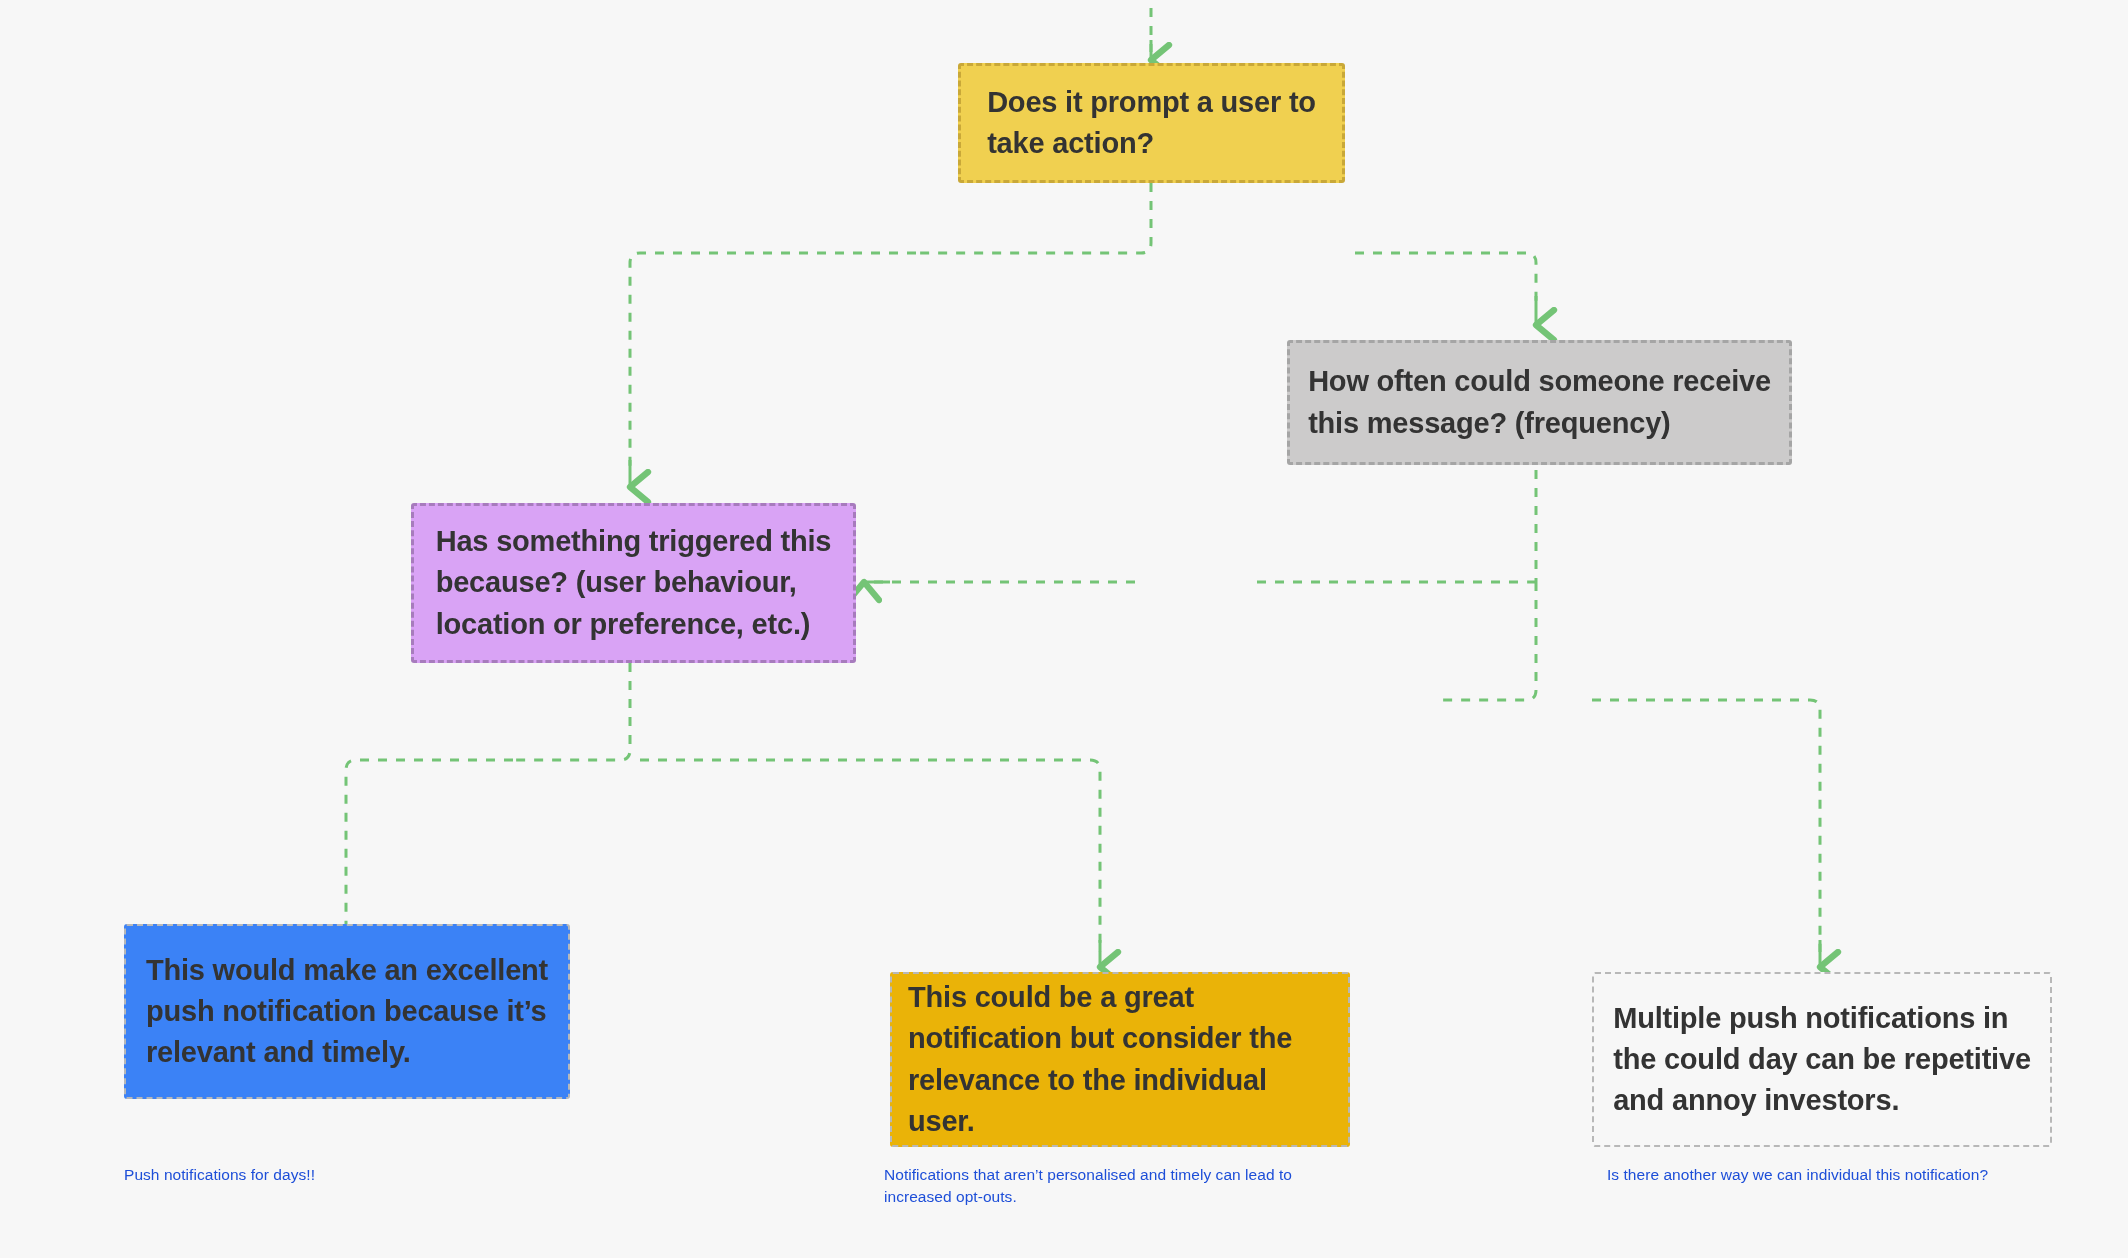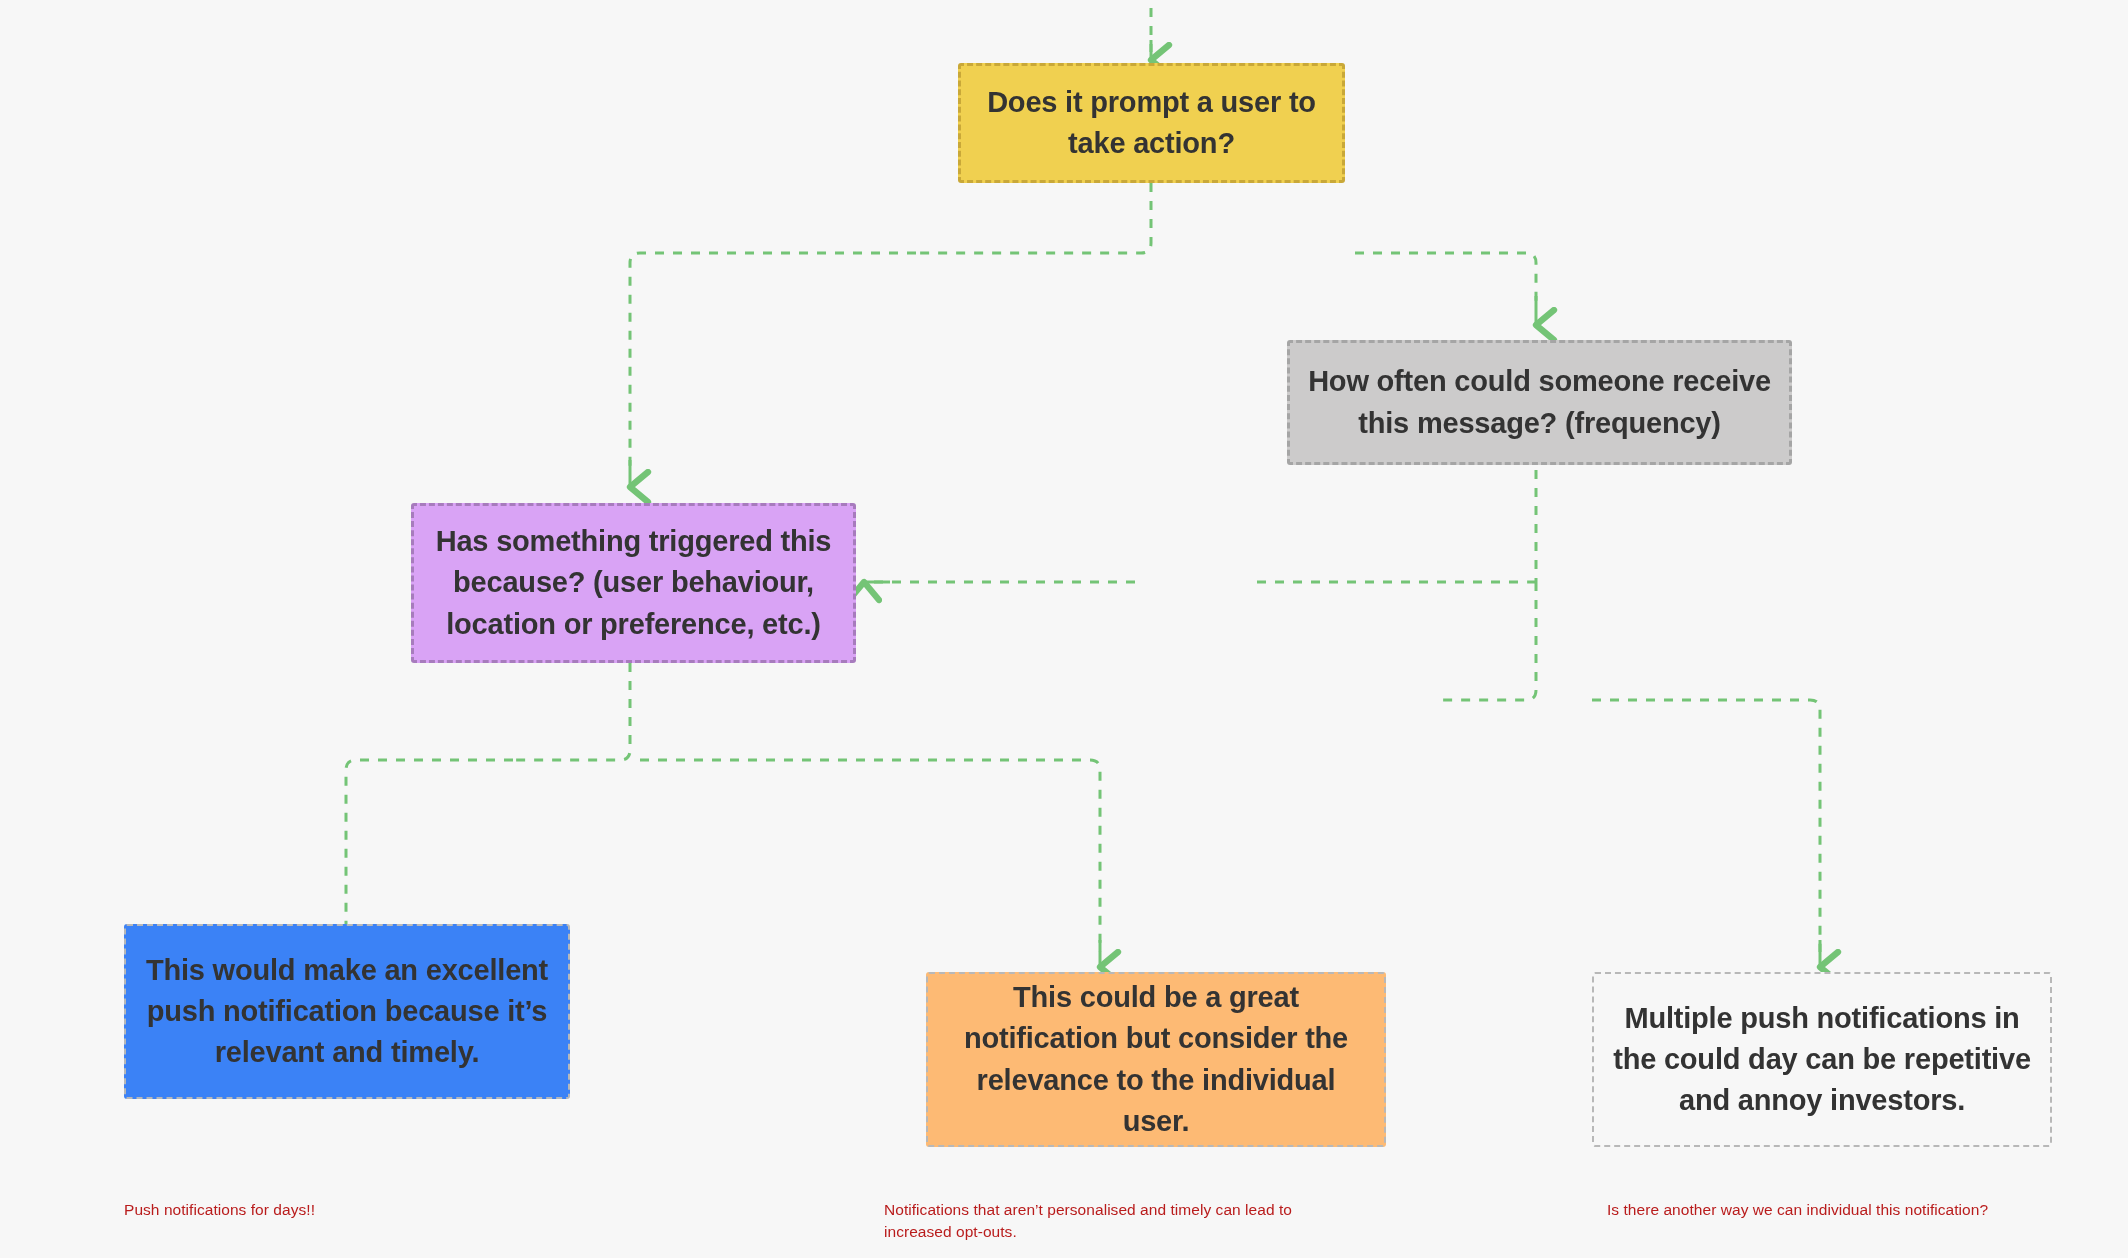--- a/index.html
+++ b/index.html
@@ -23,21 +23,21 @@
     width: 2128px;
     height: 1258px;
     pointer-events: none;
   }
   .node {
     position: absolute;
     box-sizing: border-box;
     display: flex;
     align-items: center;
     justify-content: center;
-    text-align: center;
+    text-align: left;
     border-style: dashed;
     border-width: 3px;
     border-radius: 3px;
     padding: 10px 16px;
     font-weight: bold;
     color: #333333;
     line-height: 1.42;
     letter-spacing: -0.2px;
     white-space: pre-line;
     z-index: 2;
@@ -45,25 +45,24 @@
   .node-decision {
     font-size: 29px;
   }
   .node-outcome {
     font-size: 29px;
   }
   .caption {
     position: absolute;
     font-size: 15.5px;
     line-height: 1.45;
-    color: #b91c1c;
+    color: #1d4ed8;
     font-weight: normal;
     letter-spacing: 0.05px;
     z-index: 2;
-    margin-top: 35px;
   }
 </style>
 </head>
 <body>
 
 <div id="canvas">
 
   <svg id="edges" viewBox="0 0 2128 1258" xmlns="http://www.w3.org/2000/svg">
     <defs>
       <marker id="arrow-down" viewBox="0 0 12 10" refX="6" refY="8" markerWidth="12" markerHeight="10" orient="auto-start-reverse">
@@ -113,22 +112,22 @@
               background:#d9a3f5; border-color:#a77bbd;">Has something triggered this
 because? (user behaviour,
 location or preference, etc.)</div>
 
   <div class="node node-outcome" style="left:124px; top:924px; width:446px; height:175px;
               background:#3b82f6; border-color:#b8b8b8; border-width:2px;">This would make an excellent
 push notification because it’s
 relevant and timely.</div>
   <div class="caption" style="left:124px; top:1164px; width:420px; white-space:pre-line;">Push notifications for days!!</div>
 
-  <div class="node node-outcome" style="left:926px; top:972px; width:460px; height:175px;
-              background:#fdba74; border-color:#b8b8b8; border-width:2px;">This could be a great
+  <div class="node node-outcome" style="left:890px; top:972px; width:460px; height:175px;
+              background:#eab308; border-color:#b8b8b8; border-width:2px;">This could be a great
 notification but consider the
 relevance to the individual user.</div>
   <div class="caption" style="left:884px; top:1164px; width:430px; white-space:pre-line;">Notifications that aren’t personalised and timely can lead to
 increased opt-outs.</div>
 
   <div class="node node-outcome" style="left:1592px; top:972px; width:460px; height:175px;
               background:#f7f7f7; border-color:#b8b8b8; border-width:2px;">Multiple push notifications in
 the could day can be repetitive
 and annoy investors.</div>
   <div class="caption" style="left:1607px; top:1164px; width:450px; white-space:pre-line;">Is there another way we can individual this notification?</div>

